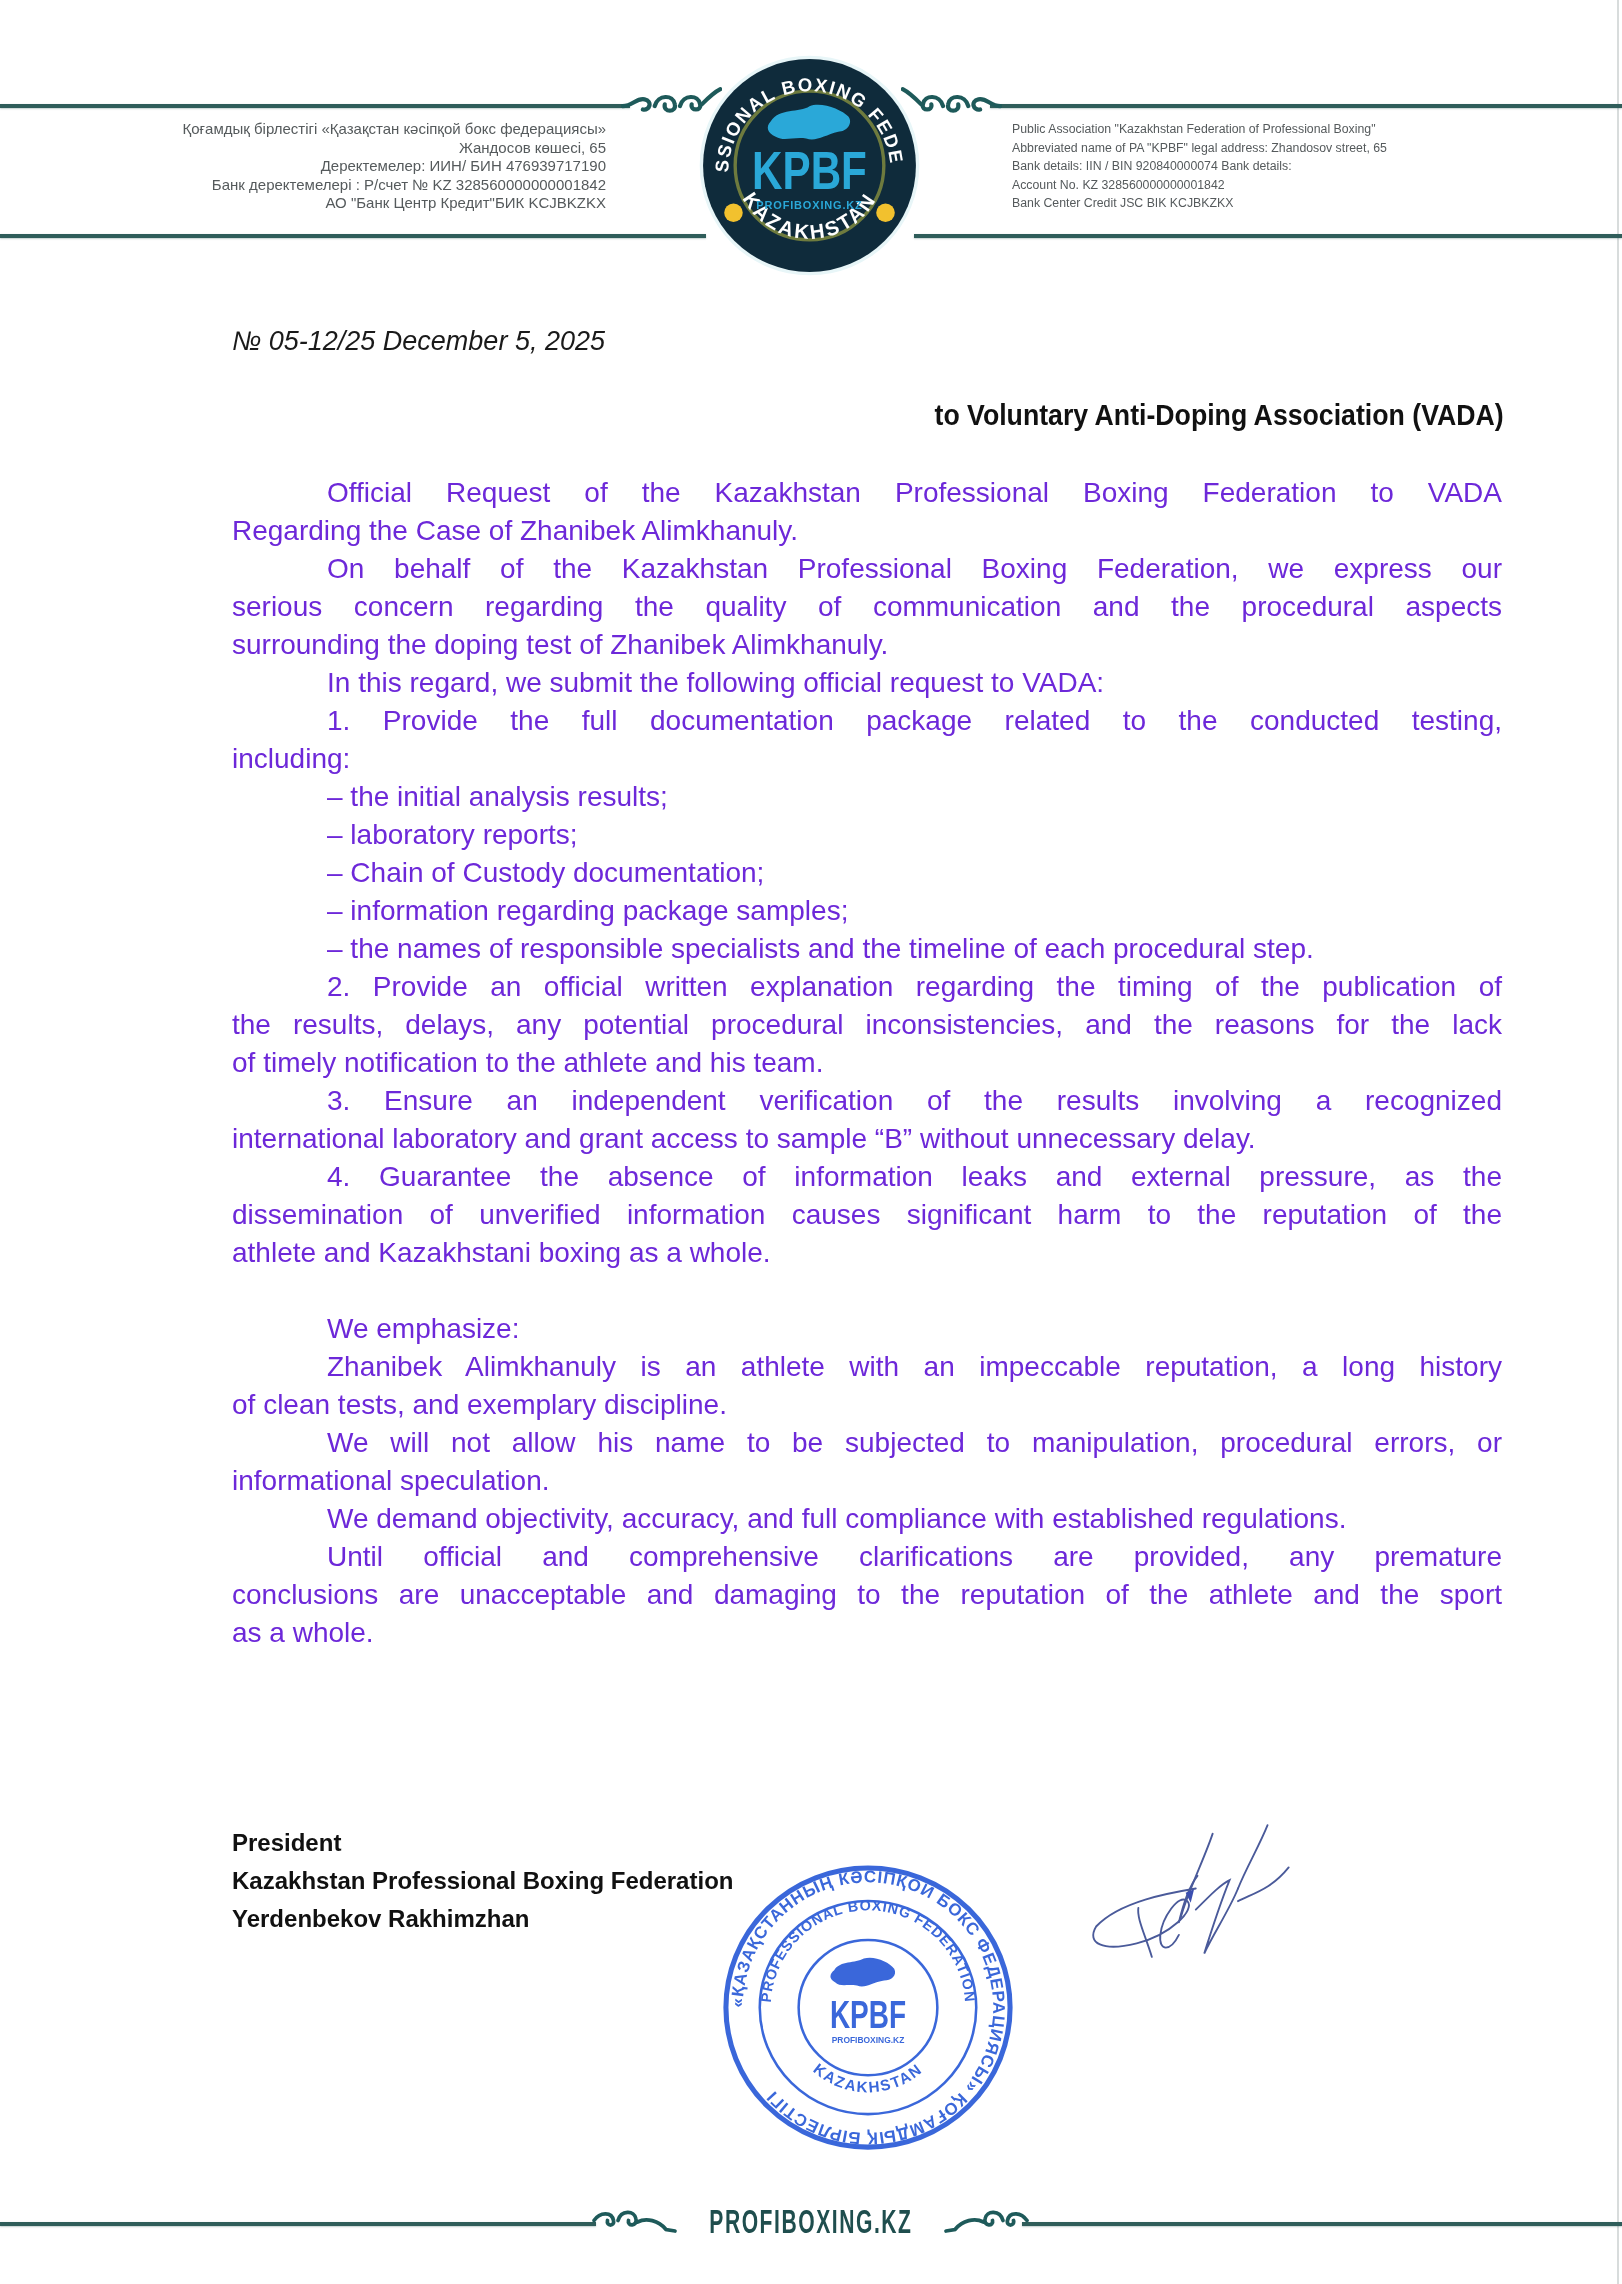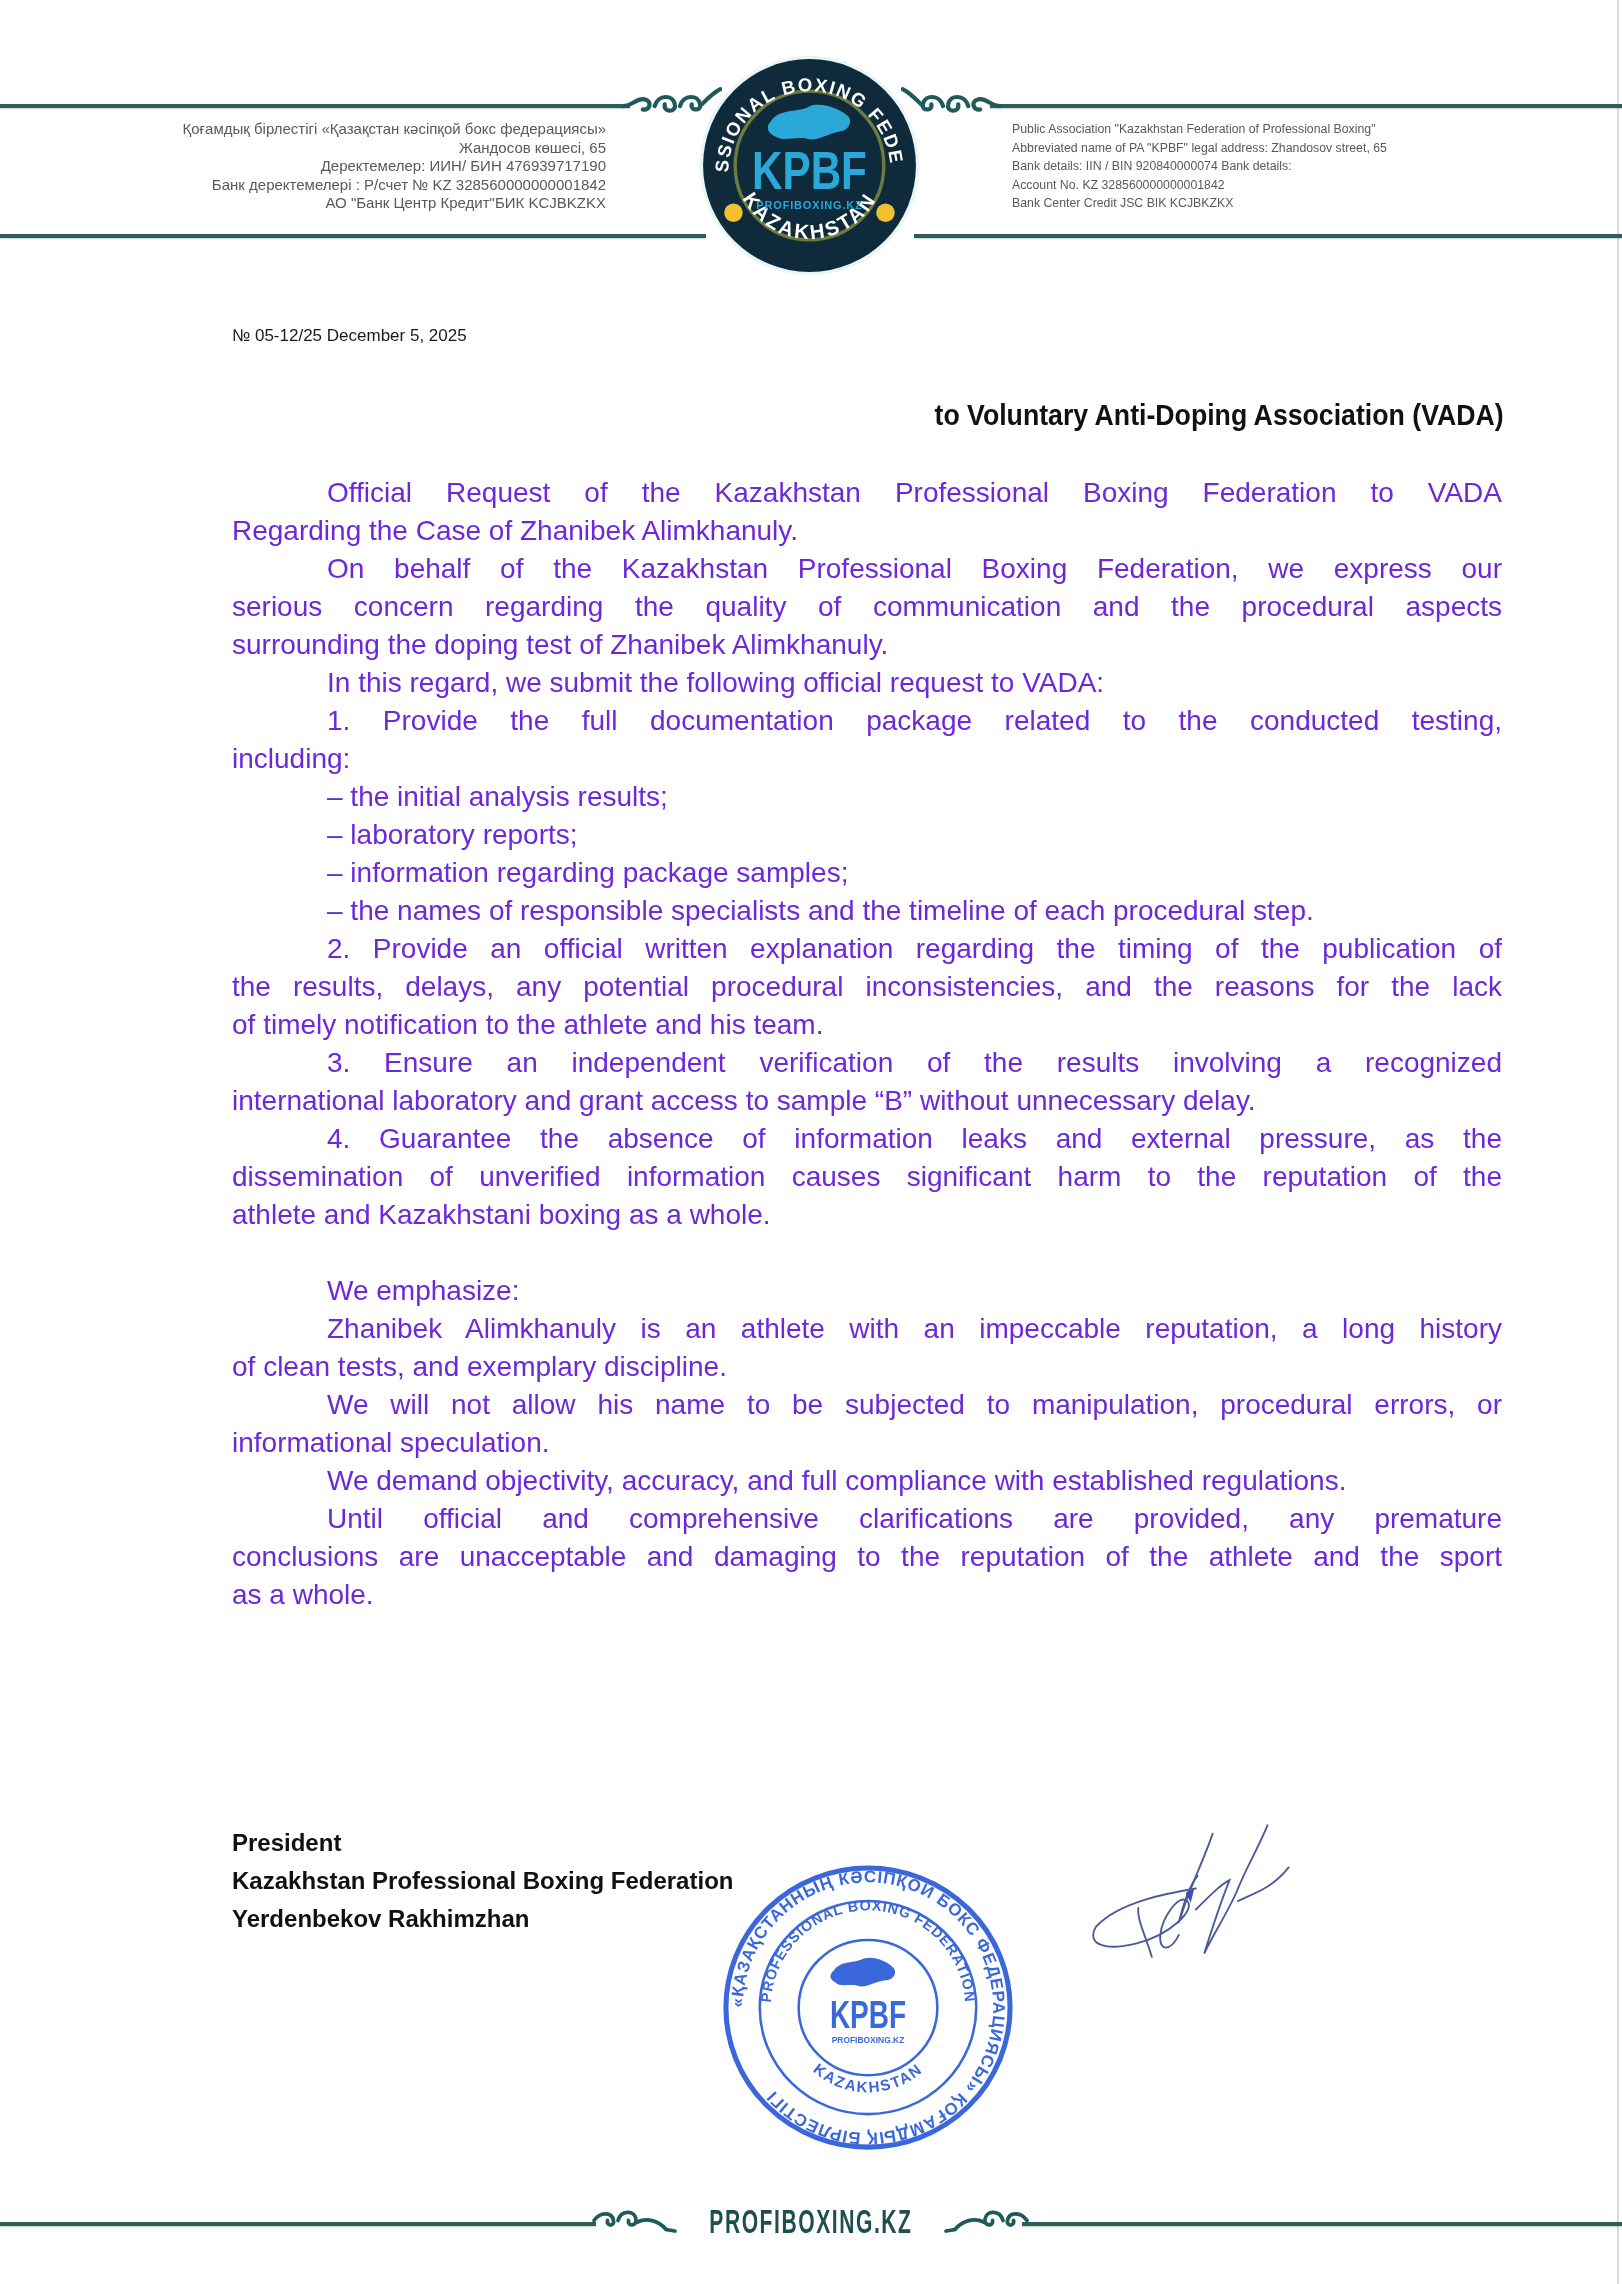--- a/index.html
+++ b/index.html
@@ -11,21 +11,21 @@
   .hline { position: absolute; height: 4.2px; background: #2f5d5a; box-shadow: 0 0.8px 1.7px rgba(47,93,90,0.35); }
   .hdr-left { position: absolute; left: 118px; top: 120px; width: 488px; text-align: right;
               font-size: 15px; line-height: 18.6px; color: #555a5c; }
   .hdr-right { position: absolute; left: 1012px; top: 120px; width: 591px; text-align: left;
                font-size: 12.3px; line-height: 18.6px; color: #555a5c; }
   .hdr-left div, .hdr-right div { white-space: nowrap; }
   .logo { position: absolute; left: 698px; top: 54px; width: 223px; height: 223px; }
   .ornament { position: absolute; width: 101px; height: 34px; }
 
   
-  .ref-line { position: absolute; left: 232px; top: 326px; font-size: 17px; color: #1a1a1a; white-space: nowrap; }
+  .ref-line { position: absolute; left: 232px; top: 326px; font-size: 27px; font-style: italic; color: #1a1a1a; white-space: nowrap; }
   .addressee { position: absolute; right: 118px; top: 399px; font-size: 29px; font-weight: bold; color: #111; white-space: nowrap;
                transform: scaleX(0.92); transform-origin: right center; }
   .body-text { position: absolute; left: 232px; top: 474px; width: 1270px; font-size: 28px; line-height: 38px; color: #6d28d9; }
   .ln { display: block; text-align: justify; text-align-last: justify; white-space: normal; height: 38px; overflow: visible; }
   .ln.last { text-align-last: left; }
   .ln.indent { padding-left: 95px; }
   .ln.bullet { padding-left: 95px; }
   .gap { height: 38px; }
 
   
@@ -122,20 +122,23 @@
     </div>
     <div>
       <span class="ln indent">1. Provide the full documentation package related to the conducted testing,</span>
       <span class="ln last">including:</span>
     </div>
     <div>
       <span class="ln bullet last">– the initial analysis results;</span>
     </div>
     <div>
       <span class="ln bullet last">– laboratory reports;</span>
+    </div>
+    <div>
+      <span class="ln bullet last">– Chain of Custody documentation;</span>
     </div>
     <div>
       <span class="ln bullet last">– information regarding package samples;</span>
     </div>
     <div>
       <span class="ln bullet last">– the names of responsible specialists and the timeline of each procedural step.</span>
     </div>
     <div>
       <span class="ln indent">2. Provide an official written explanation regarding the timing of the publication of</span>
       <span class="ln">the results, delays, any potential procedural inconsistencies, and the reasons for the lack</span>

